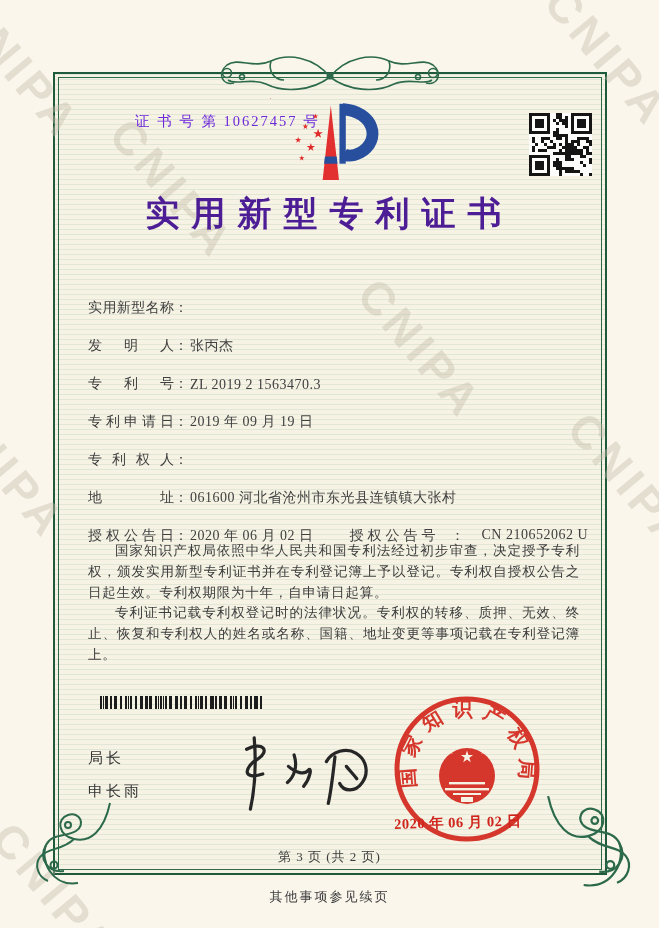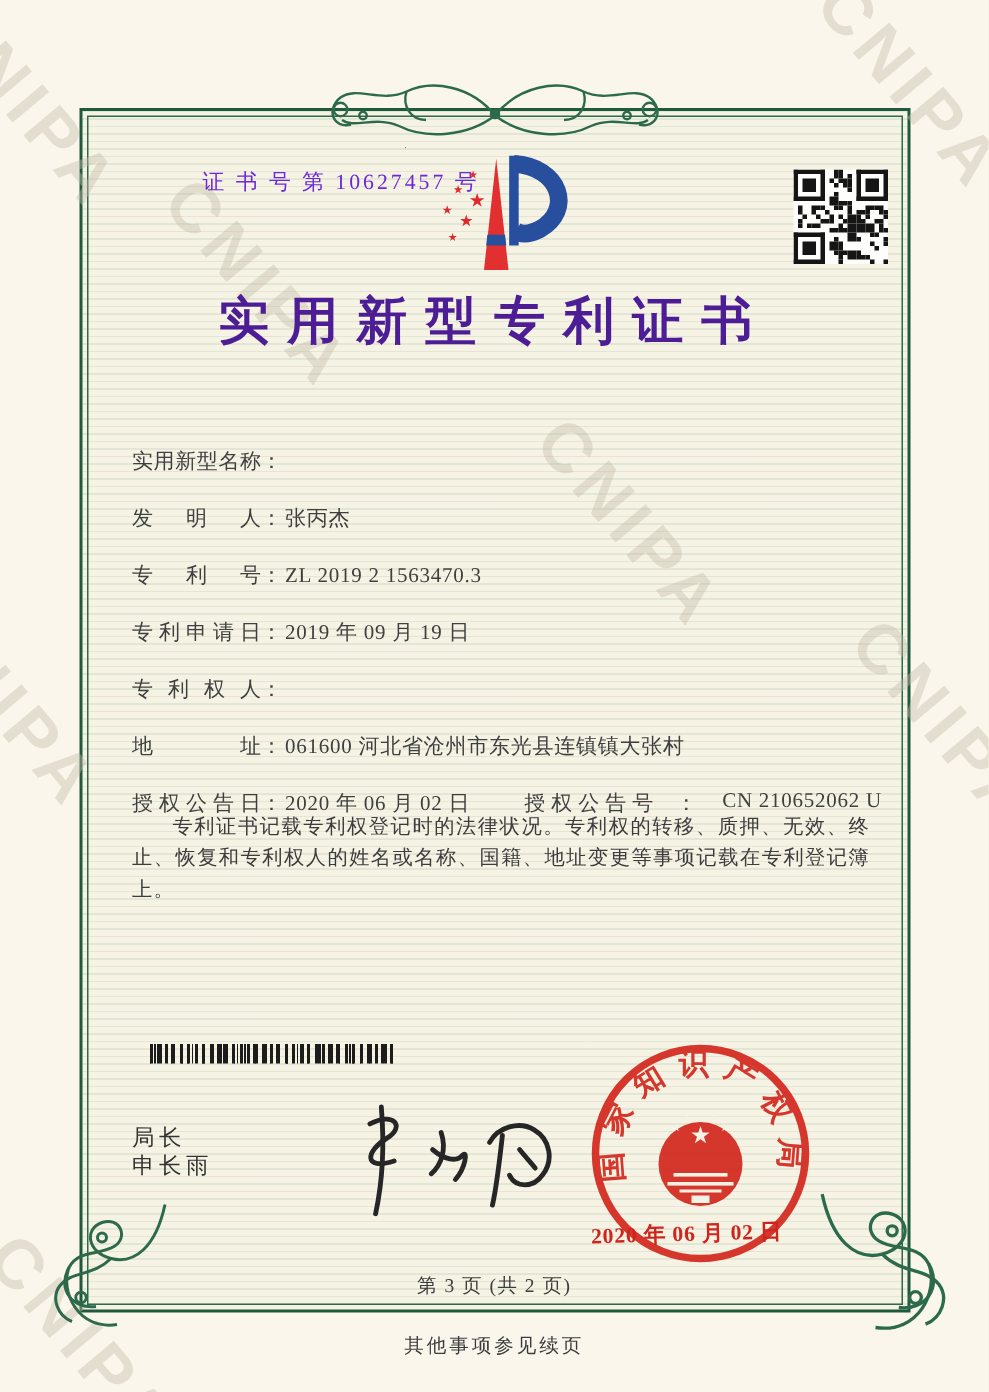--- a/index.html
+++ b/index.html
@@ -54,21 +54,21 @@
   }
   .paras p{margin:0;text-indent:2em;}
   .barcode{
     position:absolute;left:100px;top:696px;width:162px;height:13px;
     background:
       repeating-linear-gradient(90deg,#1c1c1c 0 2px,transparent 2px 5px),
       repeating-linear-gradient(90deg,transparent 0 3px,#1c1c1c 3px 4px,transparent 4px 11px),
       repeating-linear-gradient(90deg,#1c1c1c 0 1px,transparent 1px 7px);
   }
   .officer{position:absolute;left:88px;top:749px;font-size:15px;letter-spacing:3px;color:#333;}
-  .officer .role{}
+  .officer .role{margin-bottom:14px;}
   .signature{position:absolute;left:220px;top:726px;}
   .seal{position:absolute;left:392px;top:694px;}
   .seal-date{
     position:absolute;left:394px;top:813px;width:150px;
     font-size:14.5px;color:#cf251c;letter-spacing:.5px;white-space:nowrap;
     transform:rotate(-1.5deg);font-weight:600;
   }
   .page-num{position:absolute;left:0;top:848px;width:659px;text-align:center;font-size:13px;letter-spacing:1px;color:#3c3c3c;}
   .cont-note{position:absolute;left:0;top:888px;width:659px;text-align:center;font-size:13px;letter-spacing:2px;color:#3c3c3c;}
   .orn{position:absolute;pointer-events:none;}
@@ -314,20 +314,21 @@
         <span class="fvalue">2020 年 06 月 02 日</span>
       <span class="pair2">
         <span class="flabel">授权公告号</span>
           <span class="fcolon">：</span>
           <span class="fvalue">CN 210652062 U</span>
       </span>
     </div>
   </div>
 
   <div class="paras">
+    <p>国家知识产权局依照中华人民共和国专利法经过初步审查，决定授予专利权，颁发实用新型专利证书并在专利登记簿上予以登记。专利权自授权公告之日起生效。专利权期限为十年，自申请日起算。</p>
     <p>专利证书记载专利权登记时的法律状况。专利权的转移、质押、无效、终止、恢复和专利权人的姓名或名称、国籍、地址变更等事项记载在专利登记簿上。</p>
   </div>
 
   <div class="barcode"></div>
 
   <div class="officer">
     <div class="role">局长</div>
     <div class="name">申长雨</div>
   </div>
 

